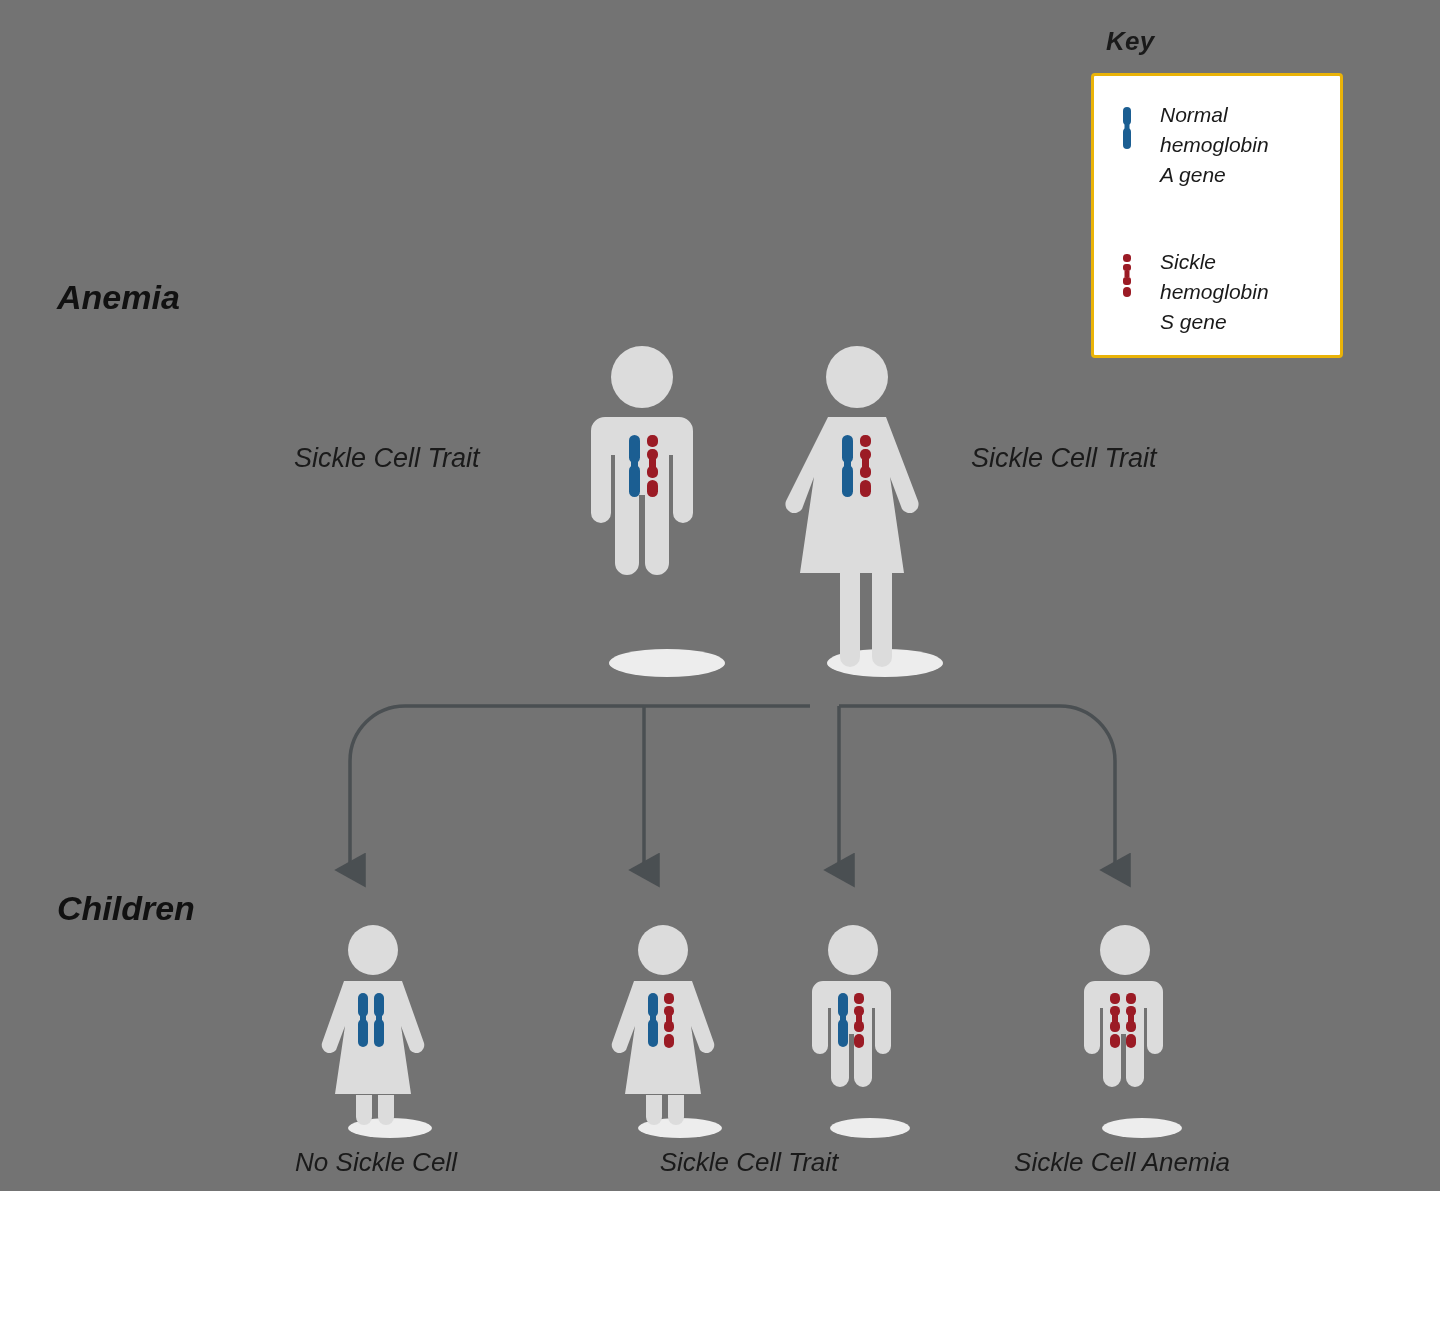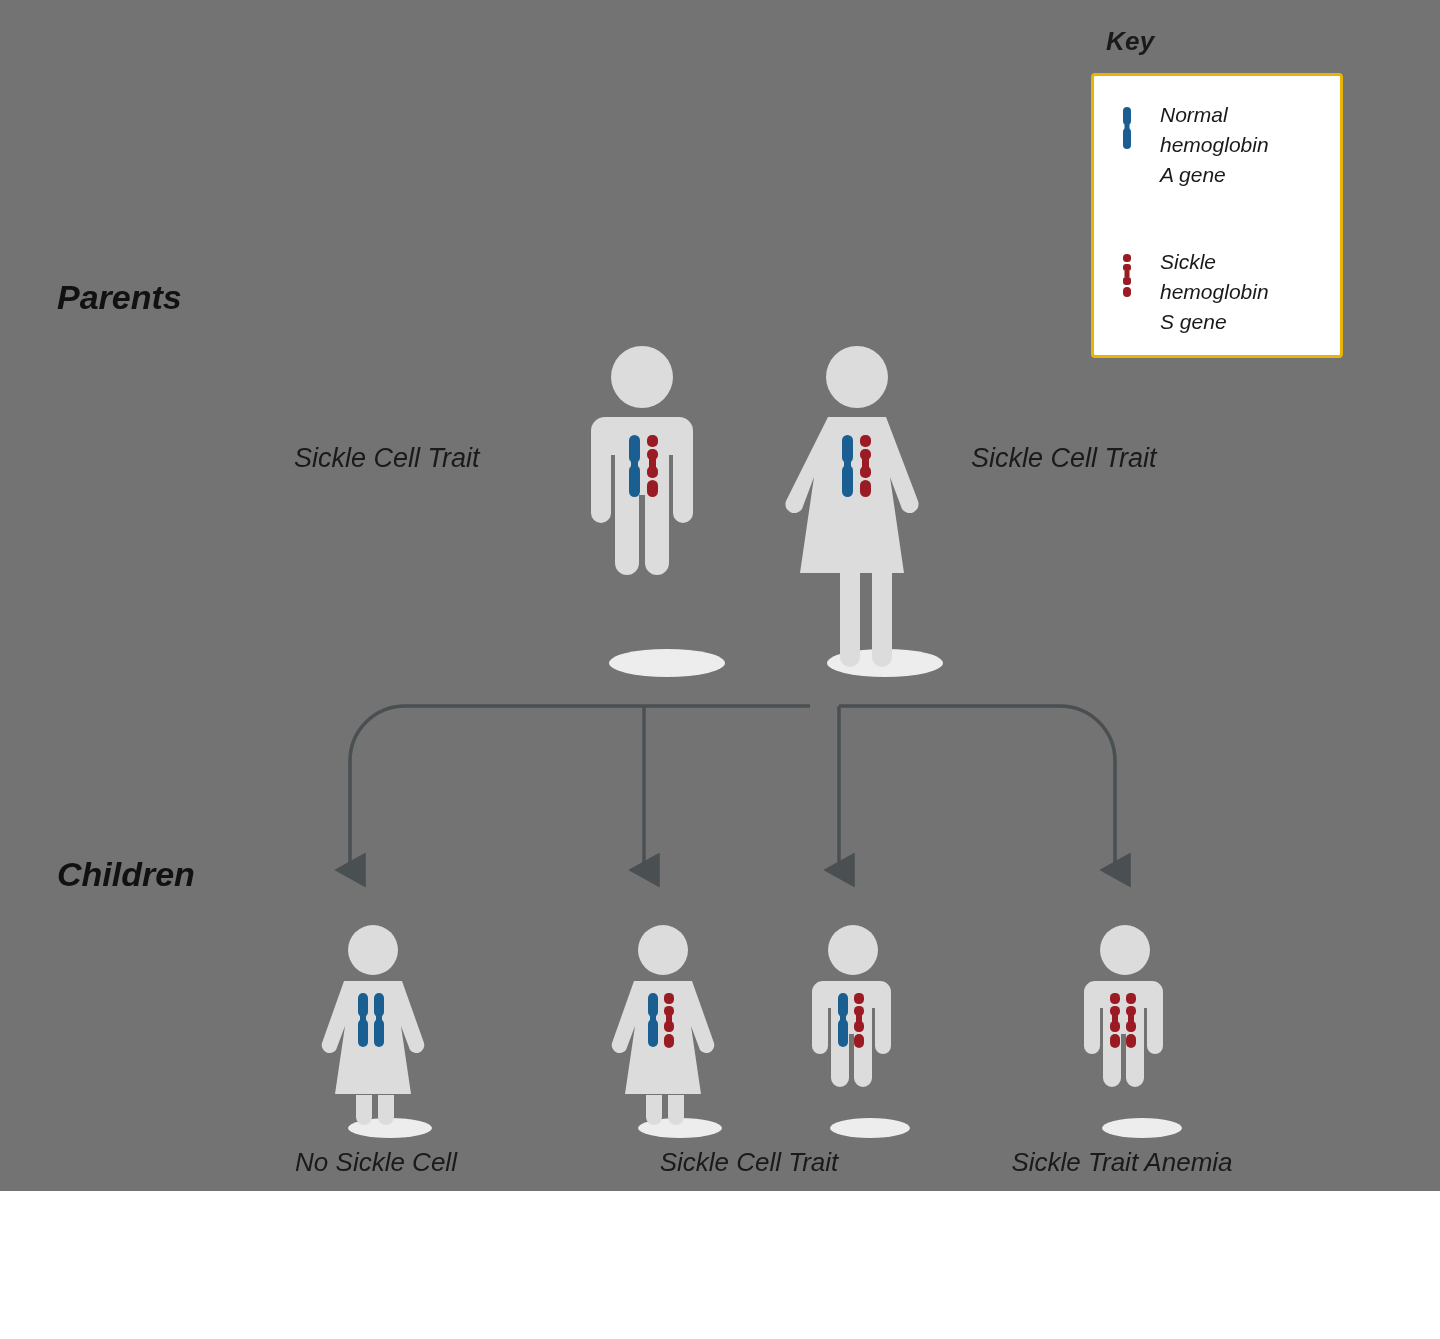--- a/index.html
+++ b/index.html
@@ -61,21 +61,21 @@
   }
 
   
   .section-label {
     position: absolute;
     font-size: 34px;
     font-weight: bold;
     color: #111;
   }
   .section-label.parents { left: 57px; top: 278px; }
-  .section-label.children { left: 57px; top: 855px; }
+  .section-label.children { left: 57px; top: 889px; }
 
   
   .side-label {
     position: absolute;
     font-size: 27px;
     color: #1a1a1a;
     white-space: nowrap;
   }
   .side-label.left { left: 294px; top: 443px; }
   .side-label.right { left: 971px; top: 443px; }
@@ -136,21 +136,21 @@
           <rect x="7" y="24" width="8" height="8" rx="3" fill="#9b1b25"></rect>
           <rect x="7" y="34" width="8" height="10" rx="4" fill="#9b1b25"></rect>
         </svg>
       </span>
       <span class="key-label">Sickle
 hemoglobin
 S gene</span>
     </div>
   </div>
 
-  <div class="section-label parents">Parents</div>
+  <div class="section-label parents">Anemia</div>
   <div class="section-label children">Children</div>
 
   <div class="side-label left">Sickle Cell Trait</div>
   <div class="side-label right">Sickle Cell Trait</div>
 
   <div class="figure" style="left:575px; top:345px;">
     <svg width="160" height="340" viewBox="0 0 160 340">
 
       <ellipse cx="92" cy="318" rx="58" ry="14" fill="#ededed"></ellipse>
 
@@ -284,15 +284,15 @@
         <rect x="58" y="81" width="10" height="10" rx="4.5" fill="#9b1b25"></rect>
         <rect x="60" y="90" width="6" height="7" fill="#9b1b25"></rect>
         <rect x="58" y="96" width="10" height="11" rx="4.5" fill="#9b1b25"></rect>
         <rect x="58" y="109" width="10" height="14" rx="5" fill="#9b1b25"></rect>
       </g>
     </svg>
   </div>
 
   <div class="child-label" style="left:376px;">No Sickle Cell</div>
   <div class="child-label" style="left:749px;">Sickle Cell Trait</div>
-  <div class="child-label" style="left:1122px;">Sickle Trait Anemia</div>
+  <div class="child-label" style="left:1122px;">Sickle Cell Anemia</div>
 
 </div>
 
 </body></html>

